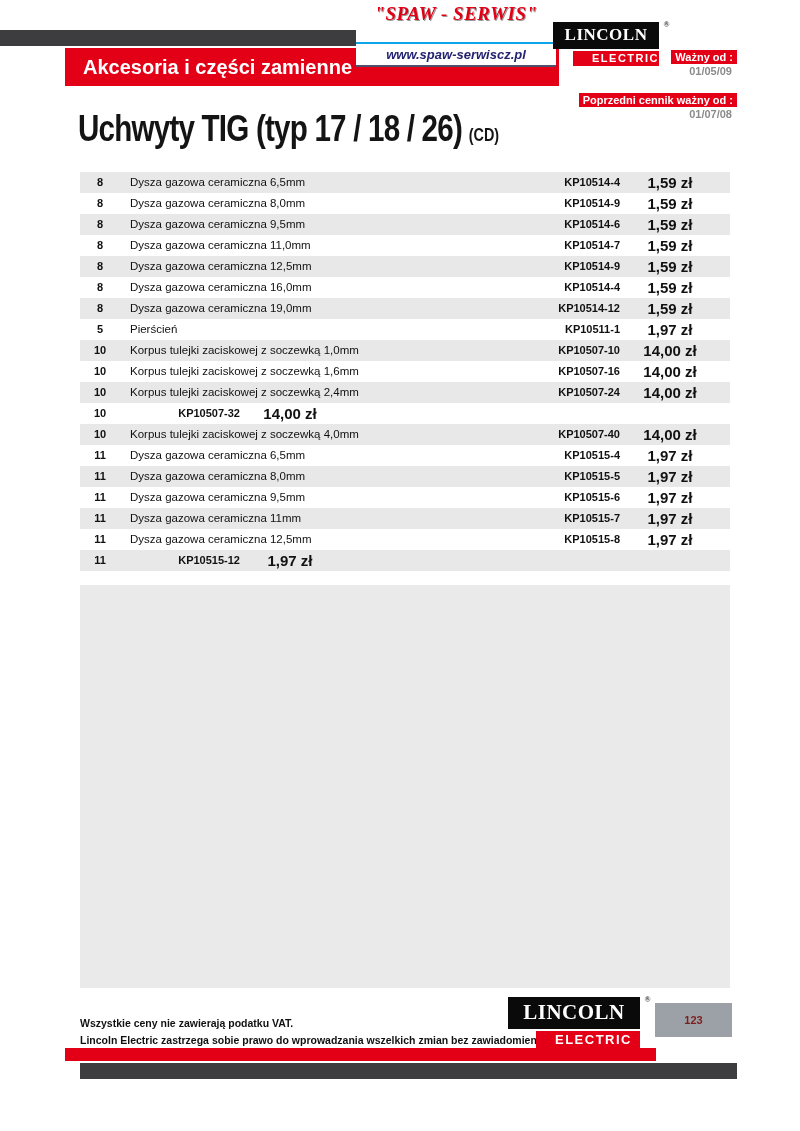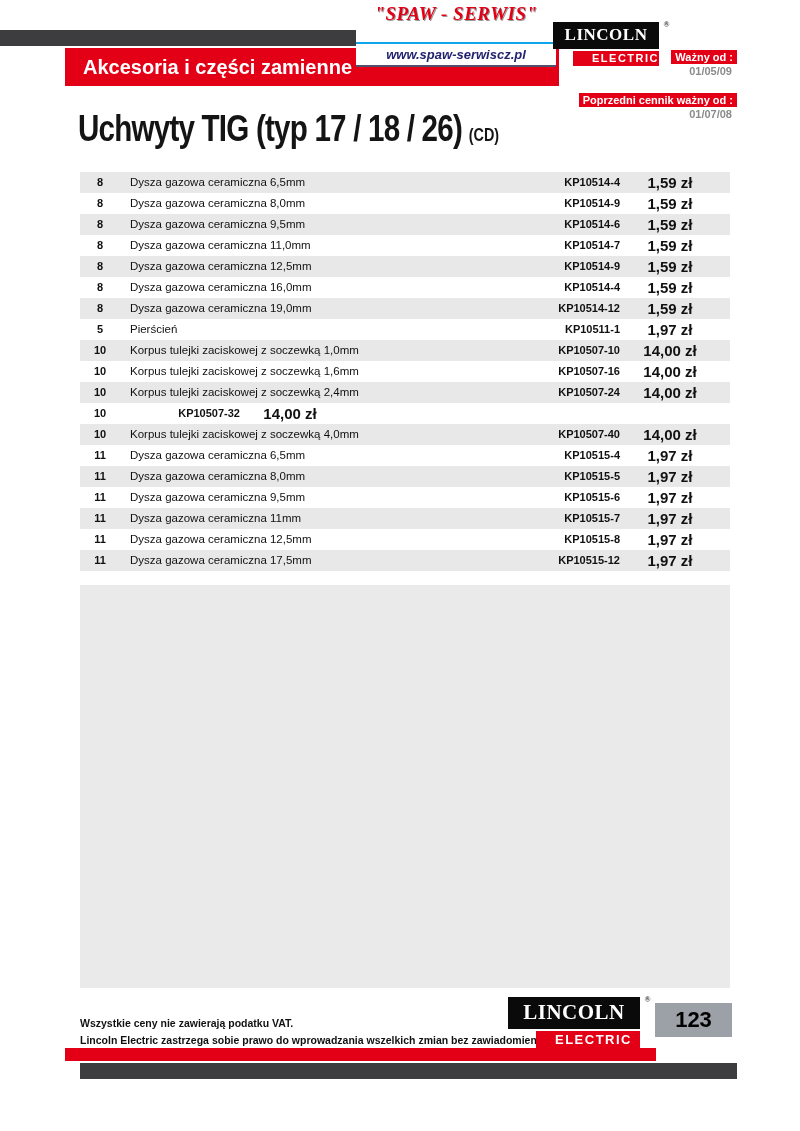--- a/index.html
+++ b/index.html
@@ -50,21 +50,21 @@
   
   .empty-area { position:absolute; left:80px; top:585px; width:650px; height:403px; background:#eaeaea; }
 
   
   .footer-notes { position:absolute; left:80px; top:1015px; font-size:10.5px; font-weight:bold;
                   color:#111; line-height:17px; }
   .lincoln-footer { position:absolute; left:508px; top:997px; width:132px; }
   .lincoln-footer .lincoln-black { font-size:21px; padding:3px 8px 4px; }
   .lincoln-footer .lincoln-red { width:104px; font-size:13px; }
   .page-number { position:absolute; left:655px; top:1003px; width:77px; height:34px; background:#9ba1a6;
-                 color:#000000; font-size:22px; font-weight:bold; text-align:center; line-height:34px; }
+                 color:#7f1d1d; font-size:11px; font-weight:bold; text-align:center; line-height:34px; }
   .bottom-red-bar { position:absolute; left:65px; top:1048px; width:591px; height:13px; background:#e30016; }
   .bottom-dark-bar { position:absolute; left:80px; top:1063px; width:657px; height:16px; background:#3d3d3f; }
 </style>
 </head>
 <body>
 
 <div class="page">
 
   <div class="top-dark-bar"></div>
 
@@ -220,21 +220,20 @@
 
     <div class="row even">
       <span class="col-ref">11</span>
       <span class="col-desc">Dysza gazowa ceramiczna 12,5mm</span>
       <span class="col-code">KP10515-8</span>
       <span class="col-price">1,97 zł</span>
     </div>
 
     <div class="row odd">
       <span class="col-ref">11</span>
-      <span class="col-desc">Dysza gazowa ceramiczna 17,5mm</span>
       <span class="col-code">KP10515-12</span>
       <span class="col-price">1,97 zł</span>
     </div>
   </div>
 
   <div class="empty-area"></div>
 
   <div class="footer-notes">
     <div>Wszystkie ceny nie zawierają podatku VAT.</div>
     <div>Lincoln Electric zastrzega sobie prawo do wprowadzania wszelkich zmian bez zawiadomienia.</div>

